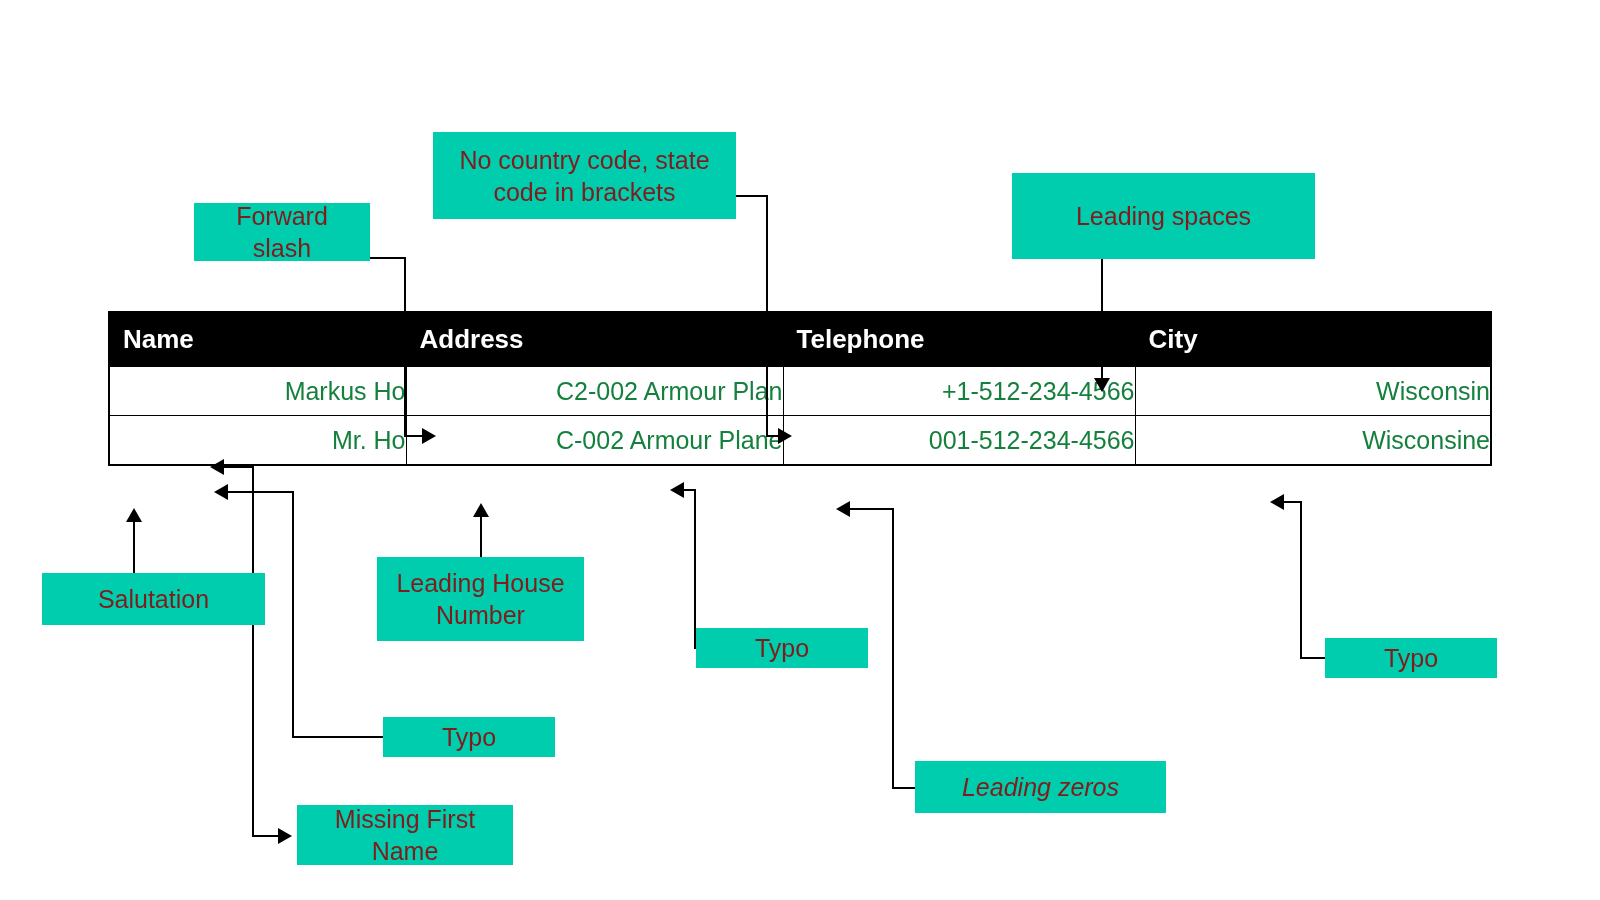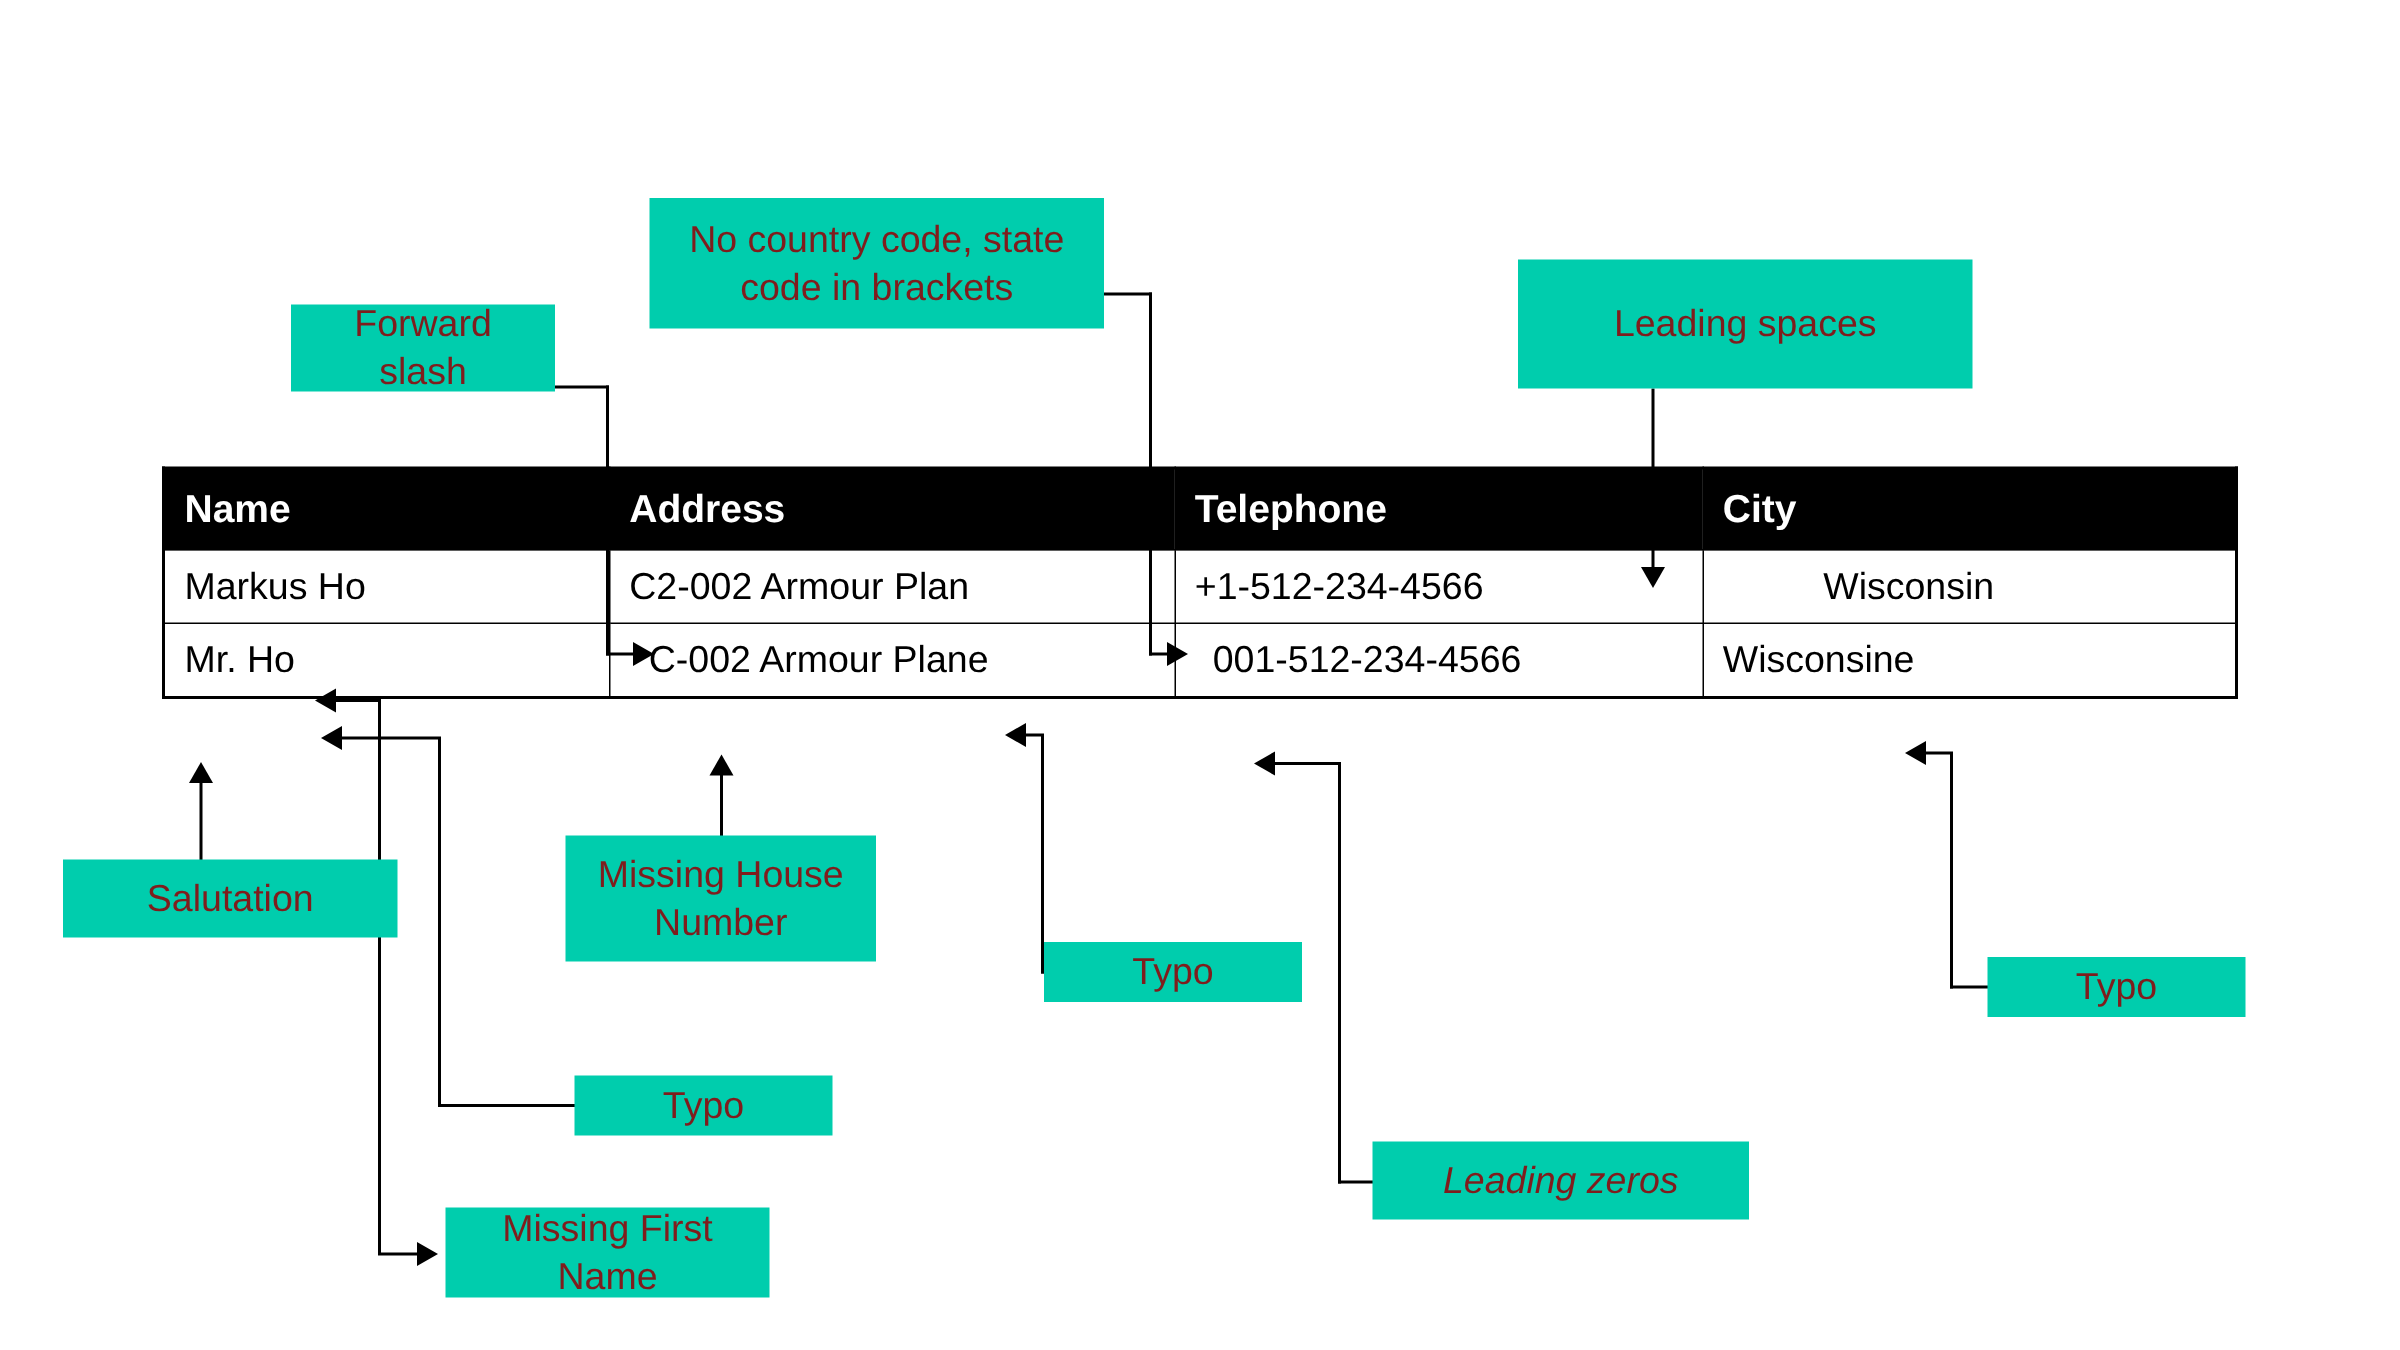--- a/index.html
+++ b/index.html
@@ -59,24 +59,25 @@
     font-size: 26px;
     height: 53px;
     text-align: left;
     vertical-align: middle;
     border-color: #000000;
     padding-left: 13px;
   }
   #data-table tbody td {
     height: 48px;
     font-size: 25px;
-    color: #000000;
+    color: #15803d;
     vertical-align: middle;
     padding-left: 13px;
     background: #ffffff;
+    text-align: right;
   }
   .cell-pad-1 { padding-left: 13px !important; }
   .cell-pad-2 { padding-left: 13px !important; }
   .cell-pad-3 { padding-left: 26px !important; }
   .cell-indent-lead { padding-left: 80px !important; }
   .cell-center-ish { padding-left: 25px !important; }
 
   
   .ln {
     position: absolute;
@@ -144,21 +145,21 @@
 
   <div class="callout" style="left:1012px; top:173px; width:303px; height:86px;">
     <span style="white-space:pre-line;">Leading spaces</span>
   </div>
 
   <div class="callout" style="left:42px; top:573px; width:223px; height:52px;">
     <span style="white-space:pre-line;">Salutation</span>
   </div>
 
   <div class="callout" style="left:377px; top:557px; width:207px; height:84px;">
-    <span style="white-space:pre-line;">Missing House
+    <span style="white-space:pre-line;">Leading House
 Number</span>
   </div>
 
   <div class="callout" style="left:696px; top:628px; width:172px; height:40px;">
     <span style="white-space:pre-line;">Typo</span>
   </div>
 
   <div class="callout" style="left:383px; top:717px; width:172px; height:40px;">
     <span style="white-space:pre-line;">Typo</span>
   </div>

